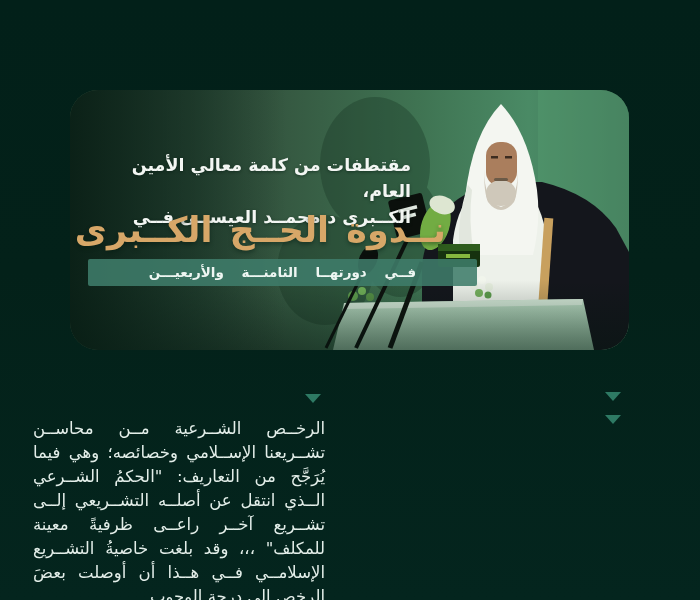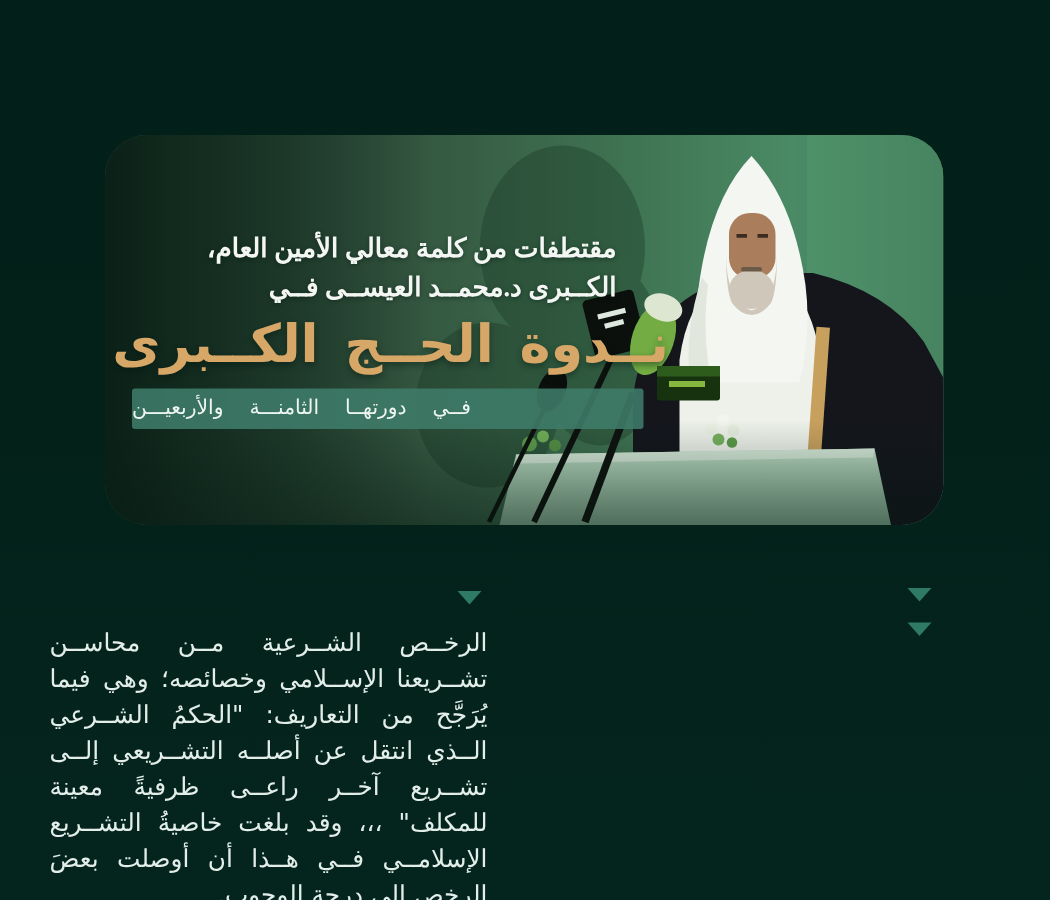--- a/index.html
+++ b/index.html
@@ -11,33 +11,33 @@
   
   .hero-card{
     position:absolute;left:70px;top:90px;width:559px;height:260px;
     border-radius:28px;overflow:hidden;background:#2e4f3c;
   }
   .hero-card svg{position:absolute;left:0;top:0;}
   .hero-text{position:absolute;inset:0;direction:rtl;}
   .kicker{
     position:absolute;left:25px;top:62px;width:316px;
     color:#f3f6f3;font-weight:bold;font-size:17.5px;line-height:26px;
-    text-shadow:0 1px 3px rgba(0,25,15,.5);font-family:Liberation Serif, serif;
+    text-shadow:0 1px 3px rgba(0,25,15,.5);
   }
   .hero-title{
     position:absolute;left:18px;top:113px;width:358px;
     color:#d7a768;font-weight:bold;font-size:35px;line-height:54px;
     text-align:center;word-spacing:5px;text-shadow:0 2px 4px rgba(0,25,15,.45);
     white-space:nowrap;
   }
   .hero-band{
-    position:absolute;left:18px;top:169px;width:341px;height:27px;
+    position:absolute;left:18px;top:169px;width:389px;height:27px;
     background:rgba(63,124,106,.88);border-radius:2px;
-    color:#eef6f2;font-size:13.5px;line-height:27px;font-weight:normal;
-    text-align:left;word-spacing:13px;white-space:nowrap;overflow:hidden;
+    color:#eef6f2;font-size:13.5px;line-height:27px;font-weight:bold;
+    text-align:center;word-spacing:13px;white-space:nowrap;overflow:hidden;
   }
   
   .column{position:absolute;direction:rtl;}
   .col-left{left:33px;top:394px;width:292px;}
   .col-right{left:358px;top:392px;width:267px;}
   .marker{
     width:0;height:0;margin-right:4px;
     border-left:8px solid transparent;border-right:8px solid transparent;
     border-top:9px solid #2e7a64;
   }

